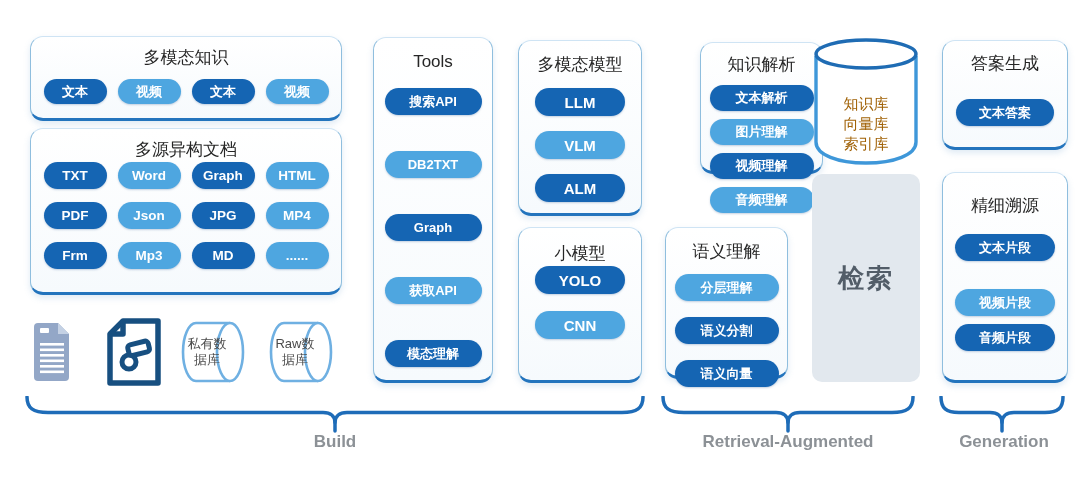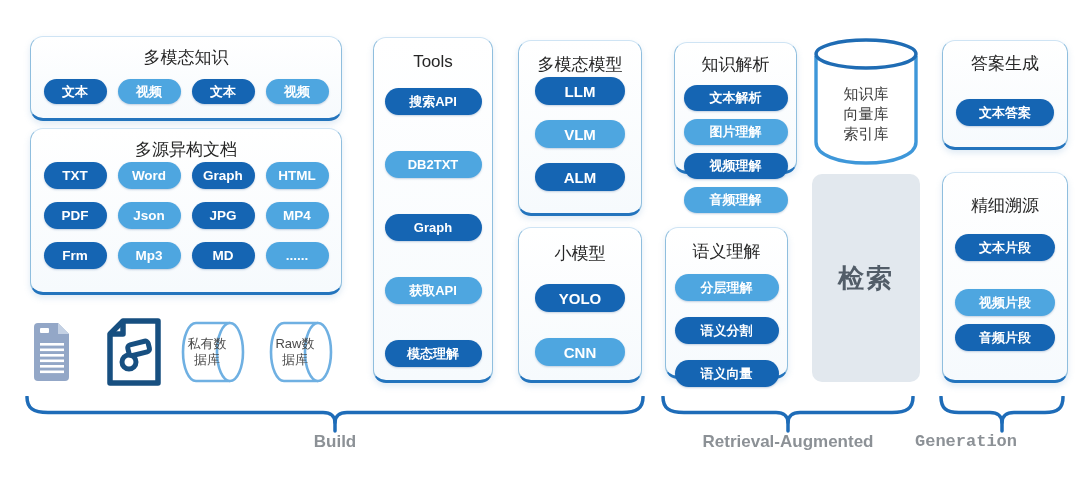--- a/index.html
+++ b/index.html
@@ -39,21 +39,21 @@
   }
   .icon-wrap{position:absolute;}
   .hcyl{position:absolute;}
   .hcyl .hcyl-label{
     position:absolute;left:0;top:0;right:12px;bottom:0;display:flex;align-items:center;justify-content:center;
     text-align:center;font-size:13px;line-height:16px;color:#4a4a4a;white-space:pre-line;
   }
   .vcyl{position:absolute;}
   .vcyl .vcyl-label{
     position:absolute;left:0;top:30px;right:0;bottom:0;display:flex;align-items:flex-start;justify-content:center;
-    text-align:center;font-size:15px;line-height:20px;color:#404040;white-space:pre-line;padding-top:18px;
+    text-align:center;font-size:15px;line-height:20px;color:#a16207;white-space:pre-line;padding-top:28px;
   }
   .brace{position:absolute;color:var(--brace);}
   .brace path{stroke:currentColor;stroke-width:3.5;fill:none;stroke-linecap:round;}
   .section-label{
     position:absolute;text-align:center;color:var(--section-label);
     font-size:17px;font-weight:bold;
   }
   .doc-icon{color:var(--doc-gray);}
   .doc-gear-icon{color:var(--doc-blue);}
   .hcyl svg{color:var(--hcyl-stroke);}
@@ -138,36 +138,36 @@
       <span class="pill" style="width:97px;height:27px;" data-tone="dark">搜索API</span>
       <span class="pill" style="width:97px;height:27px;" data-tone="light">DB2TXT</span>
       <span class="pill" style="width:97px;height:27px;" data-tone="dark">Graph</span>
       <span class="pill" style="width:97px;height:27px;" data-tone="light">获取API</span>
       <span class="pill" style="width:97px;height:27px;" data-tone="dark">模态理解</span>
     </div>
   </div>
 
   <div class="panel" style="left:518px;top:40px;width:124px;height:176px;">
     <div class="panel-title" style="margin-top:12px;">多模态模型</div>
-    <div class="col-pills" style="gap:15px;">
+    <div class="col-pills" style="margin-top:11px;gap:15px;">
       <span class="pill" style="width:90px;height:28px;font-size:15px;" data-tone="dark">LLM</span>
       <span class="pill" style="width:90px;height:28px;font-size:15px;" data-tone="light">VLM</span>
       <span class="pill" style="width:90px;height:28px;font-size:15px;" data-tone="dark">ALM</span>
     </div>
   </div>
 
   <div class="panel" style="left:518px;top:227px;width:124px;height:156px;">
     <div class="panel-title" style="margin-top:14px;">小模型</div>
-    <div class="col-pills" style="margin-top:18px;gap:26px;">
+    <div class="col-pills" style="gap:17px;">
       <span class="pill" style="width:90px;height:28px;font-size:15px;" data-tone="dark">YOLO</span>
       <span class="pill" style="width:90px;height:28px;font-size:15px;" data-tone="light">CNN</span>
     </div>
   </div>
 
-  <div class="panel" style="left:674px;top:42px;width:123px;height:132px;">
+  <div class="panel" style="left:700px;top:42px;width:123px;height:132px;">
     <div class="panel-title" style="margin-top:10px;">知识解析</div>
     <div class="col-pills" style="margin-top:8px;gap:8px;">
       <span class="pill" style="width:104px;height:26px;" data-tone="dark">文本解析</span>
       <span class="pill" style="width:104px;height:26px;" data-tone="light">图片理解</span>
       <span class="pill" style="width:104px;height:26px;" data-tone="dark">视频理解</span>
       <span class="pill" style="width:104px;height:26px;" data-tone="light">音频理解</span>
     </div>
   </div>
 
   <div class="panel" style="left:665px;top:227px;width:123px;height:152px;">
@@ -218,15 +218,15 @@
   <svg class="brace" style="left:660px;top:396px;" width="256" height="38" viewBox="0 0 256 38">
     <path d="M3,1 C3,12 9,16.5 24,16.5 L116,16.5 C124,16.5 128,20.5 128,26.5 L128,35"></path>
     <path d="M253,1 C253,12 247,16.5 232,16.5 L140,16.5 C132,16.5 128,20.5 128,26.5"></path>
   </svg>
   <div class="section-label" style="left:632px;top:432px;width:312px;">Retrieval-Augmented</div>
 
   <svg class="brace" style="left:938px;top:396px;" width="128" height="38" viewBox="0 0 128 38">
     <path d="M3,1 C3,12 8,16.5 21,16.5 L52,16.5 C60,16.5 64,20.5 64,26.5 L64,35"></path>
     <path d="M125,1 C125,12 120,16.5 107,16.5 L76,16.5 C68,16.5 64,20.5 64,26.5"></path>
   </svg>
-  <div class="section-label" style="left:902px;top:432px;width:128px;font-family:Liberation Mono, monospace;">Generation</div>
+  <div class="section-label" style="left:940px;top:432px;width:128px;">Generation</div>
 
 </div>
 
 </body></html>

